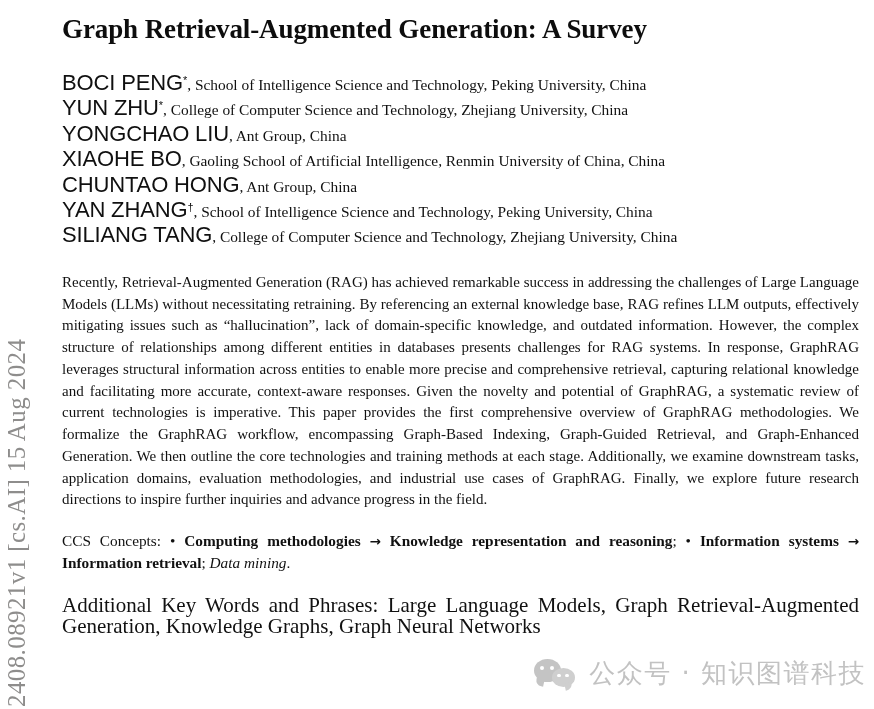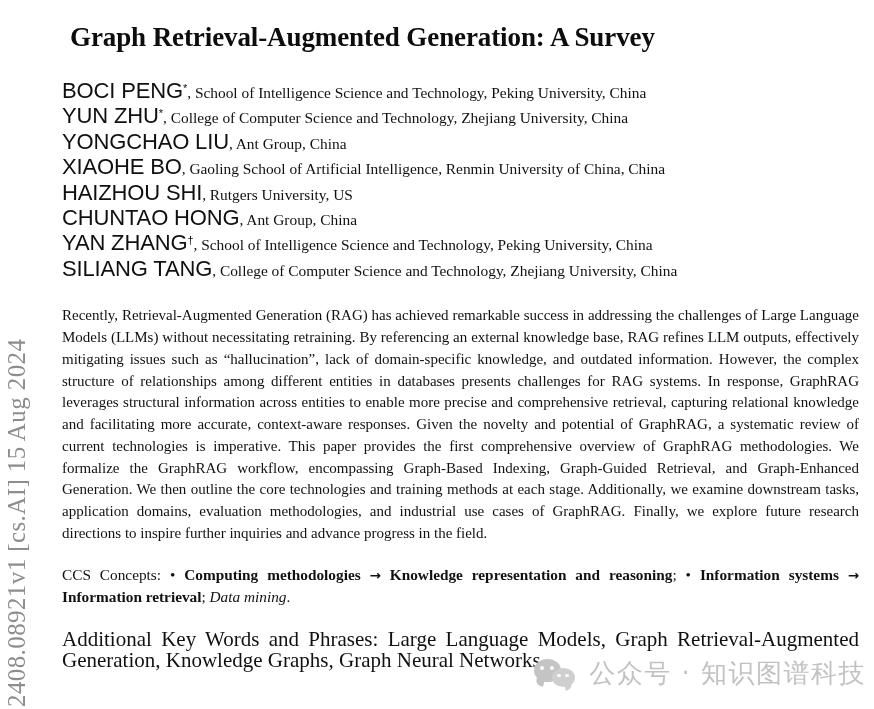--- a/index.html
+++ b/index.html
@@ -50,21 +50,21 @@
     height: 709px;
   }
 
   
   #paper-title {
     font-family: "Liberation Serif", "DejaVu Serif", serif;
     font-weight: bold;
     font-size: 27px;
     line-height: 32px;
     letter-spacing: -0.1px;
-    margin: 8px;
+    margin: 0;
     padding-top: 13px;
     color: #0d0d0d;
   }
 
   
   #author-block {
     margin-top: 26px;
   }
   .author-line {
     font-family: "Liberation Serif", "DejaVu Serif", serif;
@@ -187,23 +187,20 @@
       <span class="author-name">BOCI PENG</span><span class="author-mark">*</span><span class="author-affil">, School of Intelligence Science and Technology, Peking University, China</span>
     </div>
     <div class="author-line">
       <span class="author-name">YUN ZHU</span><span class="author-mark">*</span><span class="author-affil">, College of Computer Science and Technology, Zhejiang University, China</span>
     </div>
     <div class="author-line">
       <span class="author-name">YONGCHAO LIU</span><span class="author-mark"></span><span class="author-affil">, Ant Group, China</span>
     </div>
     <div class="author-line">
       <span class="author-name">XIAOHE BO</span><span class="author-mark"></span><span class="author-affil">, Gaoling School of Artificial Intelligence, Renmin University of China, China</span>
-    </div>
-    <div class="author-line">
-      <span class="author-name">HAIZHOU SHI</span><span class="author-mark"></span><span class="author-affil">, Rutgers University, US</span>
     </div>
     <div class="author-line">
       <span class="author-name">CHUNTAO HONG</span><span class="author-mark"></span><span class="author-affil">, Ant Group, China</span>
     </div>
     <div class="author-line">
       <span class="author-name">YAN ZHANG</span><span class="author-mark">†</span><span class="author-affil">, School of Intelligence Science and Technology, Peking University, China</span>
     </div>
     <div class="author-line">
       <span class="author-name">SILIANG TANG</span><span class="author-mark"></span><span class="author-affil">, College of Computer Science and Technology, Zhejiang University, China</span>
     </div>

